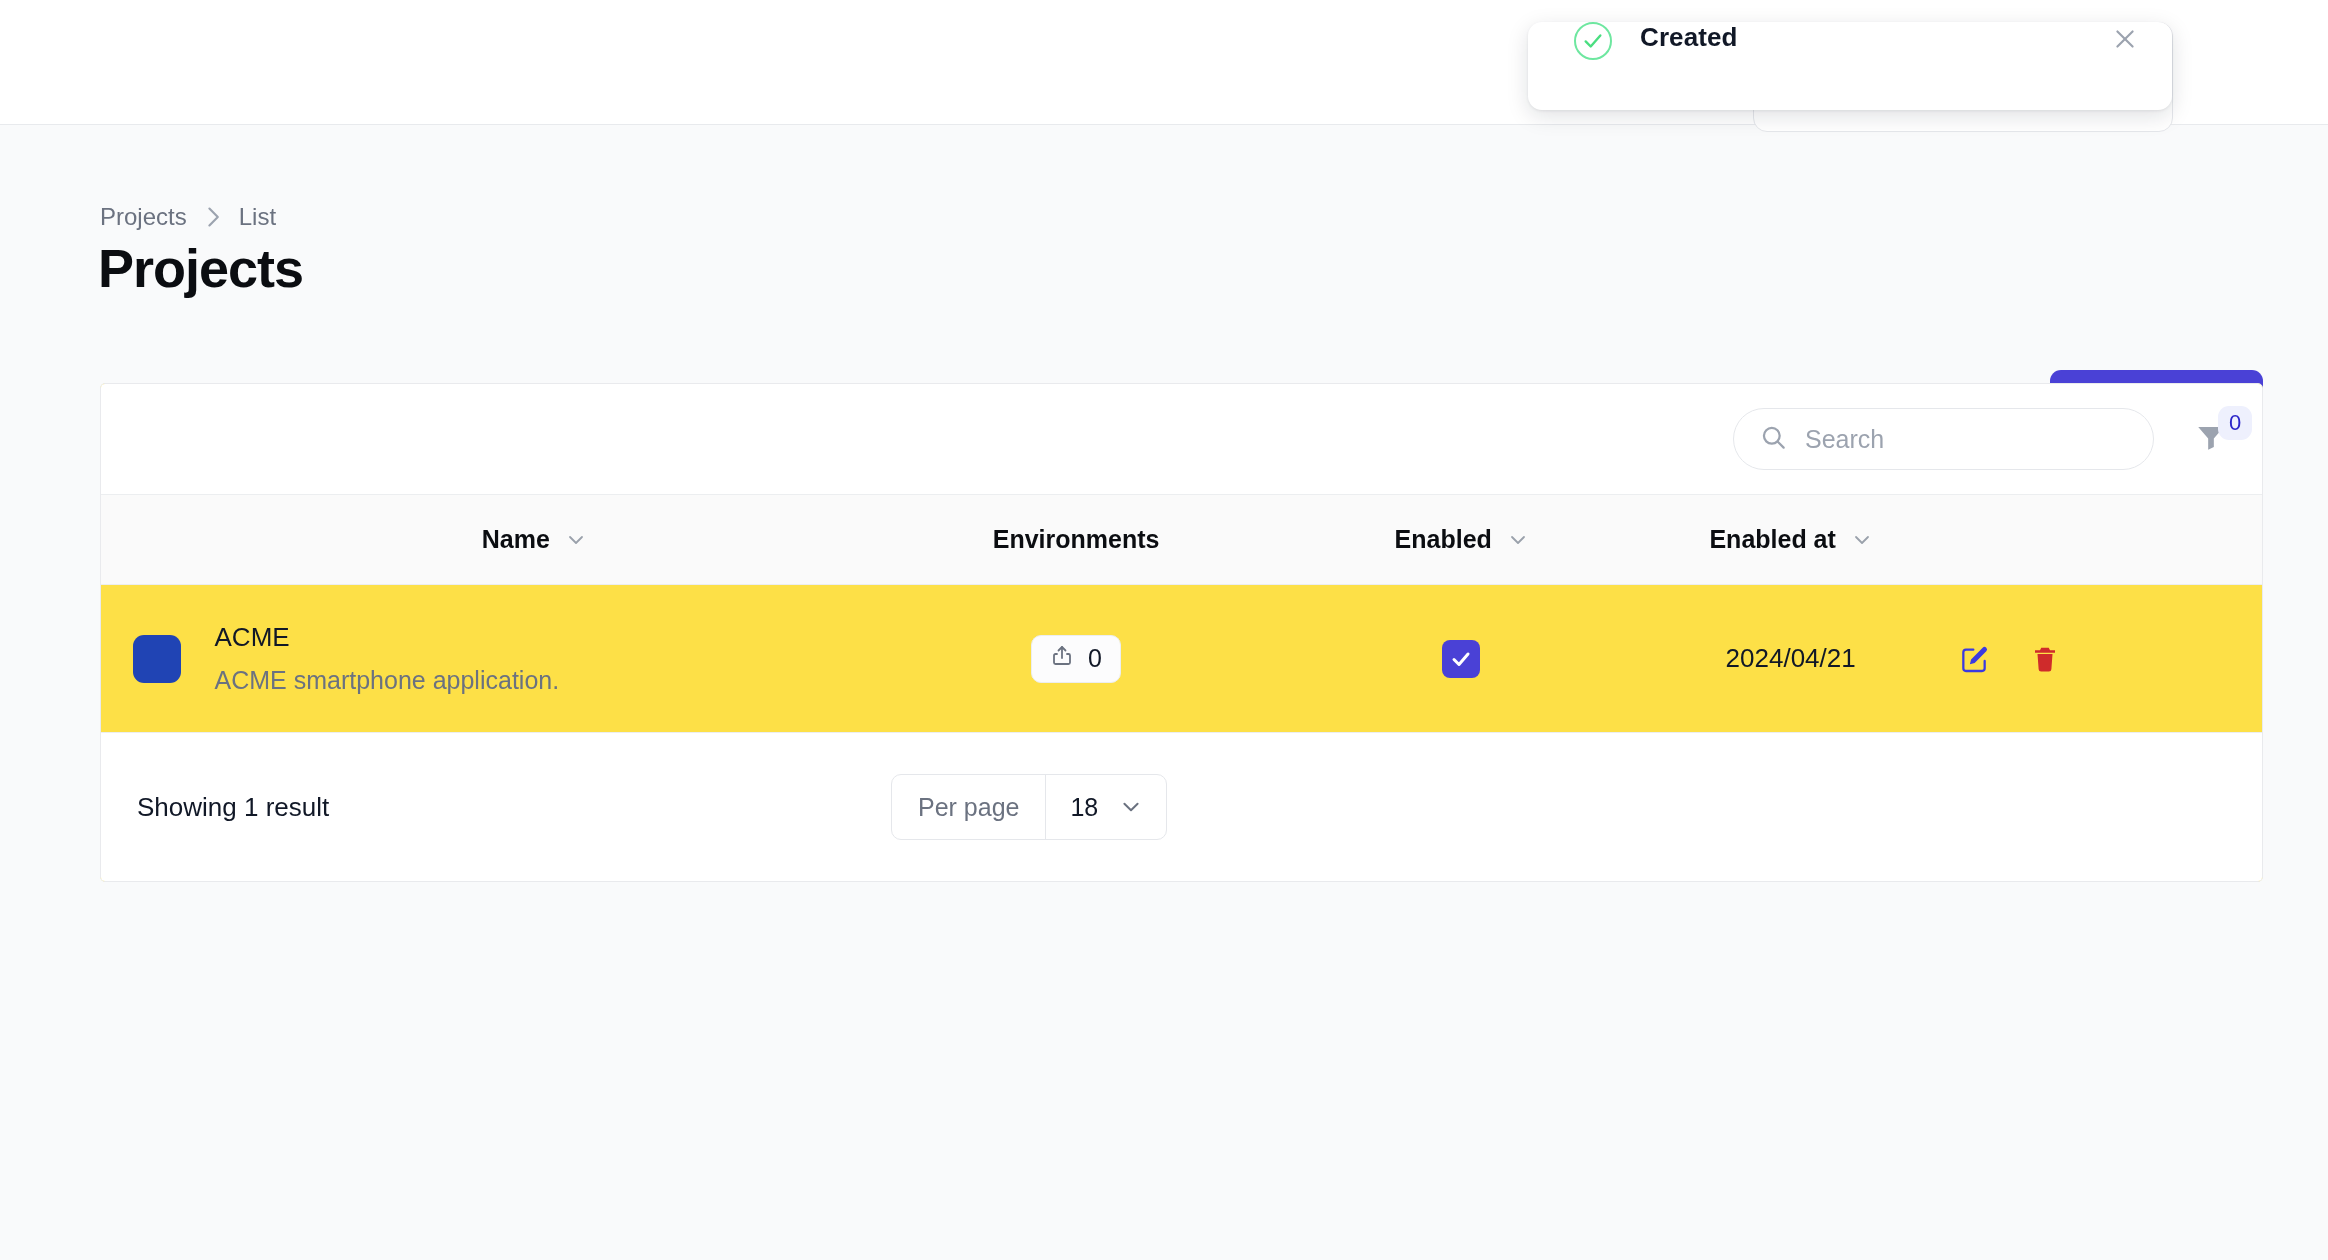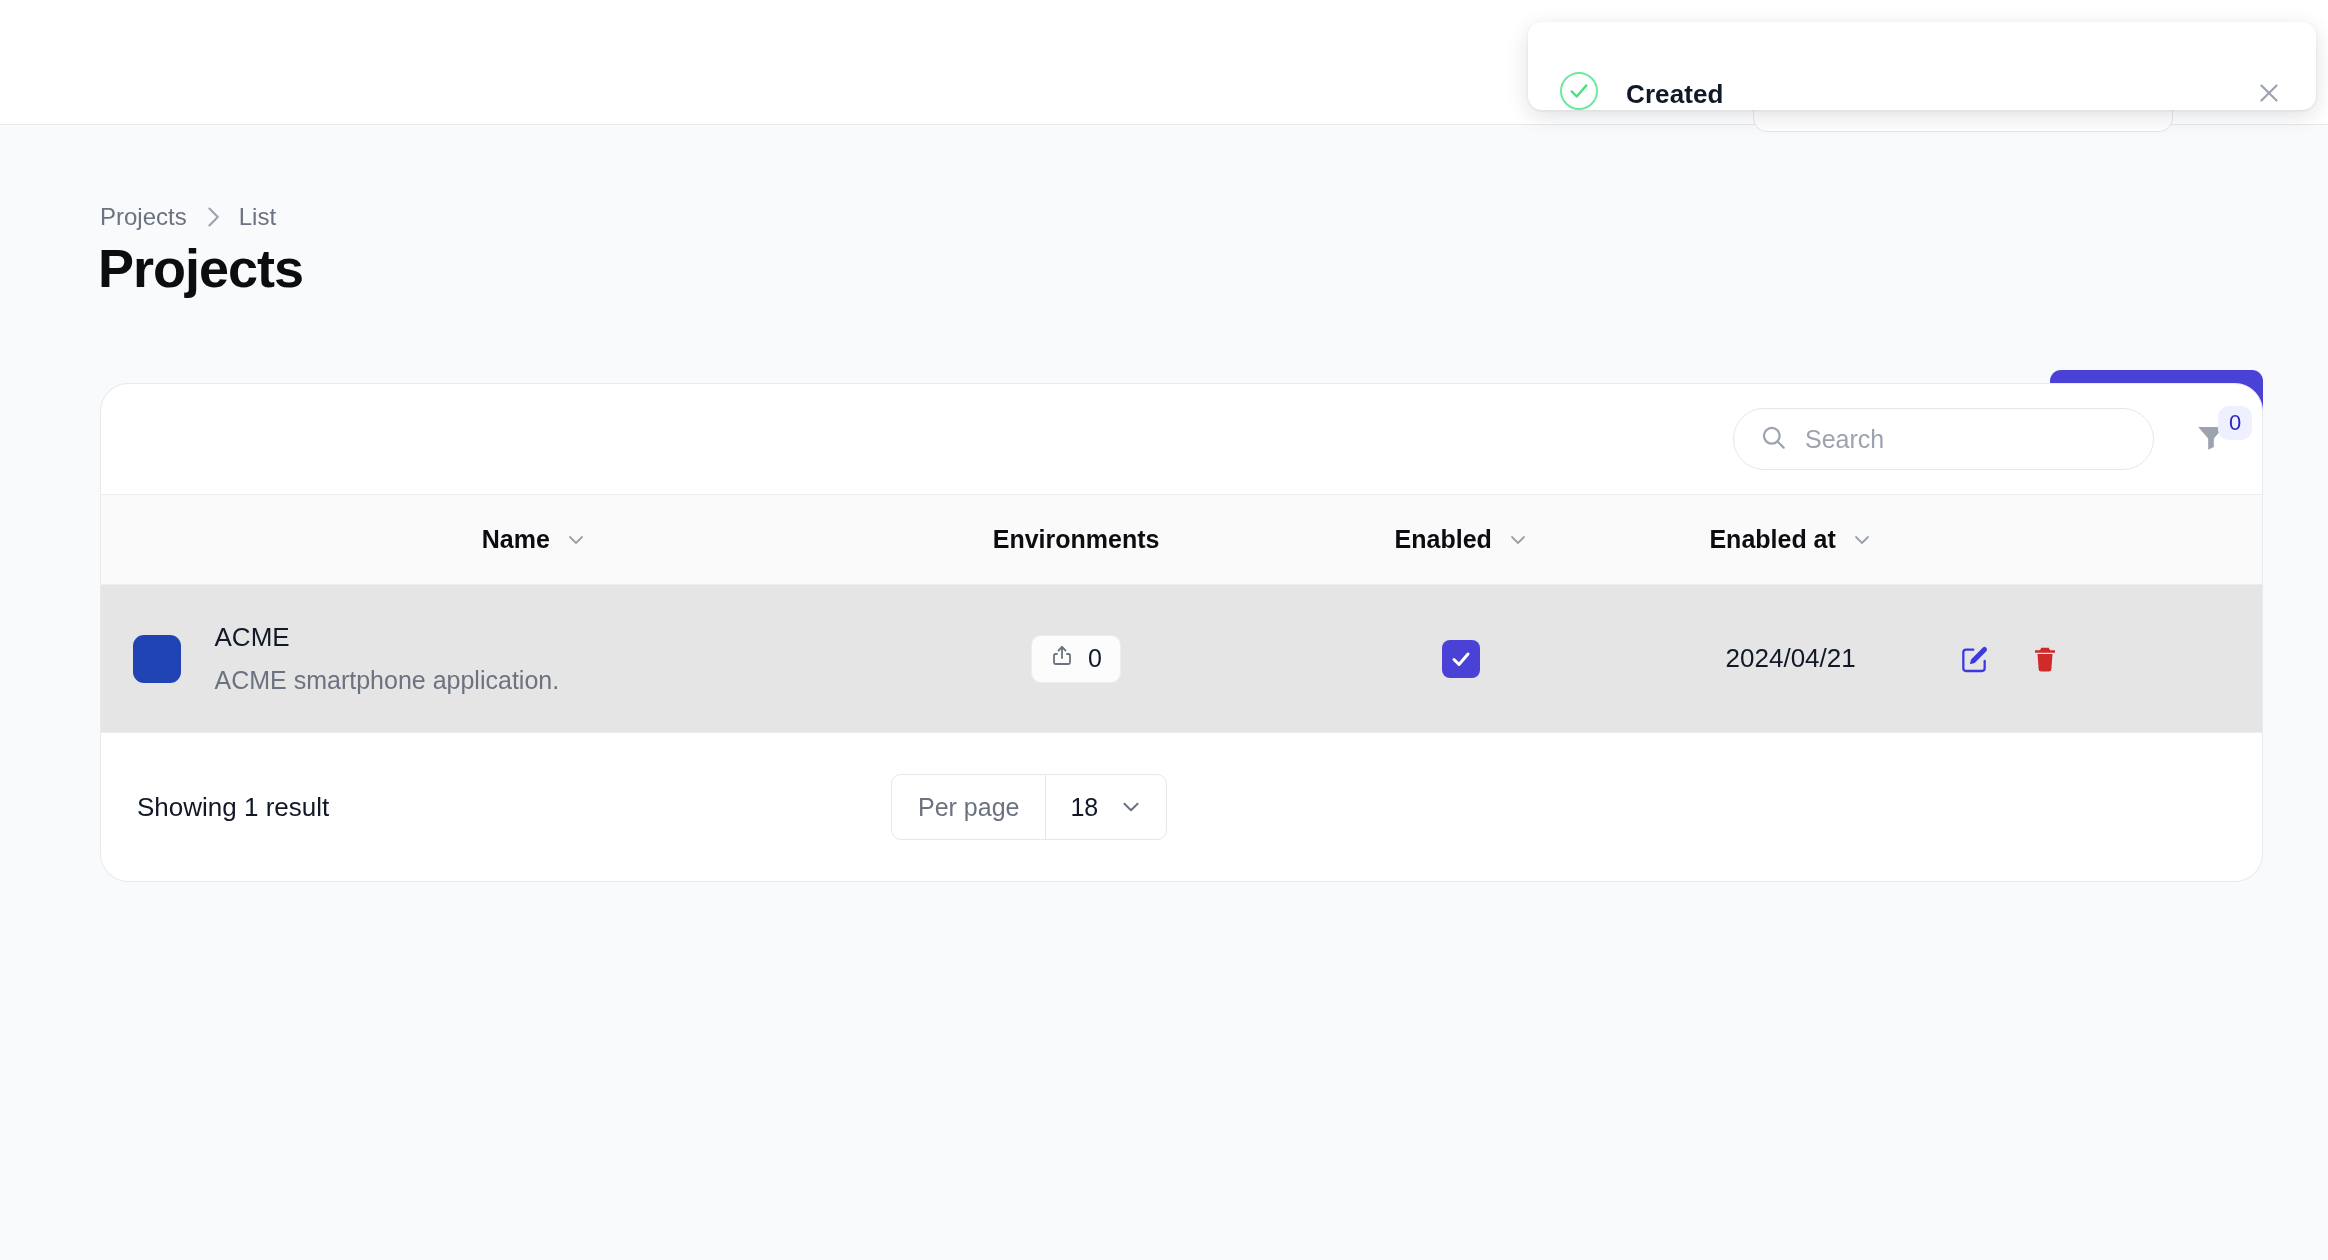--- a/index.html
+++ b/index.html
@@ -35,28 +35,28 @@
     border: 1px solid #e5e7eb;
     border-radius: 14px;
     background: #ffffff;
   }
 
   
   .toast {
     position: absolute;
     top: 22px;
     left: 1528px;
-    width: 788px;
+    width: 644px;
     height: 88px;
     background: #ffffff;
     border-radius: 14px;
     box-shadow: 0 6px 22px rgba(15,23,42,.13), 0 1px 3px rgba(15,23,42,.08);
     display: flex;
-    align-items: flex-end;
-    padding: 0 30px 0 32px;
+    align-items: flex-start;
+    padding: 0 30px 0 46px;
     z-index: 40;
   }
   .toast-icon {
     width: 38px; height: 38px;
     flex: 0 0 38px;
     border: 2.5px solid #6ee7a0;
     border-radius: 50%;
     display: flex; align-items: center; justify-content: center;
   }
   .toast-icon svg { display: block; }
@@ -112,23 +112,23 @@
     font-weight: 700;
     cursor: pointer;
     display: flex; align-items: center; justify-content: center;
   }
 
   
   .card {
     position: absolute;
     top: 258px; left: 100px;
     width: 2163px;
-    background: #e5e5e5;
+    background: #fde047;
     border: 1px solid #e9eaed;
-    border-radius: 28px;
+    border-radius: 5px;
     overflow: hidden;
   }
 
   .card-toolbar {
     height: 110px;
     display: flex;
     align-items: center;
     justify-content: flex-end;
     padding-right: 22px;
     background: #ffffff;

